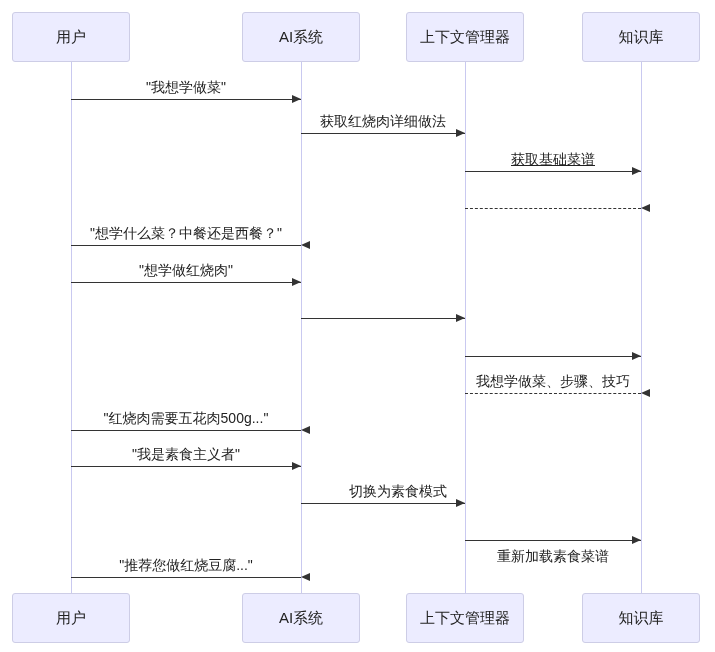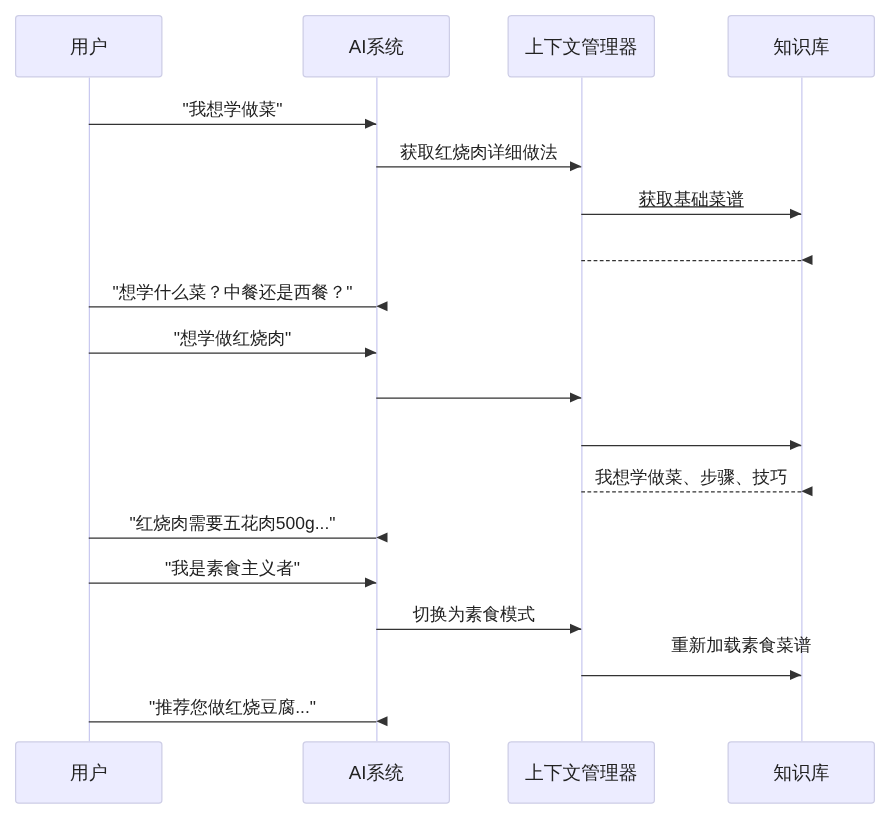--- a/index.html
+++ b/index.html
@@ -111,20 +111,20 @@
     <div class="msg-head left" style="left: 641px; top: 389px;"></div>
     <div class="msg-label" style="left: 465px; top: 373px; width: 176px;">我想学做菜、步骤、技巧</div>
     <div class="msg-line" style="left: 71px; top: 430px; width: 230px;"></div>
     <div class="msg-head left" style="left: 301px; top: 426px;"></div>
     <div class="msg-label" style="left: 71px; top: 410px; width: 230px;">"红烧肉需要五花肉500g..."</div>
     <div class="msg-line" style="left: 71px; top: 466px; width: 230px;"></div>
     <div class="msg-head right" style="left: 292px; top: 462px;"></div>
     <div class="msg-label" style="left: 71px; top: 446px; width: 230px;">"我是素食主义者"</div>
     <div class="msg-line" style="left: 301px; top: 503px; width: 164px;"></div>
     <div class="msg-head right" style="left: 456px; top: 499px;"></div>
-    <div class="msg-label" style="left: 297px; top: 483px; width: 164px;">切换为素食模式</div>
+    <div class="msg-label" style="left: 316px; top: 483px; width: 164px;">切换为素食模式</div>
     <div class="msg-line" style="left: 465px; top: 540px; width: 176px;"></div>
     <div class="msg-head right" style="left: 632px; top: 536px;"></div>
-    <div class="msg-label" style="left: 465px; top: 508px; width: 176px; padding-left: 40px;">重新加载素食菜谱</div>
+    <div class="msg-label" style="left: 465px; top: 548px; width: 176px;">重新加载素食菜谱</div>
     <div class="msg-line" style="left: 71px; top: 577px; width: 230px;"></div>
     <div class="msg-head left" style="left: 301px; top: 573px;"></div>
     <div class="msg-label" style="left: 71px; top: 557px; width: 230px;">"推荐您做红烧豆腐..."</div>
   </div>
 
 </body></html>

